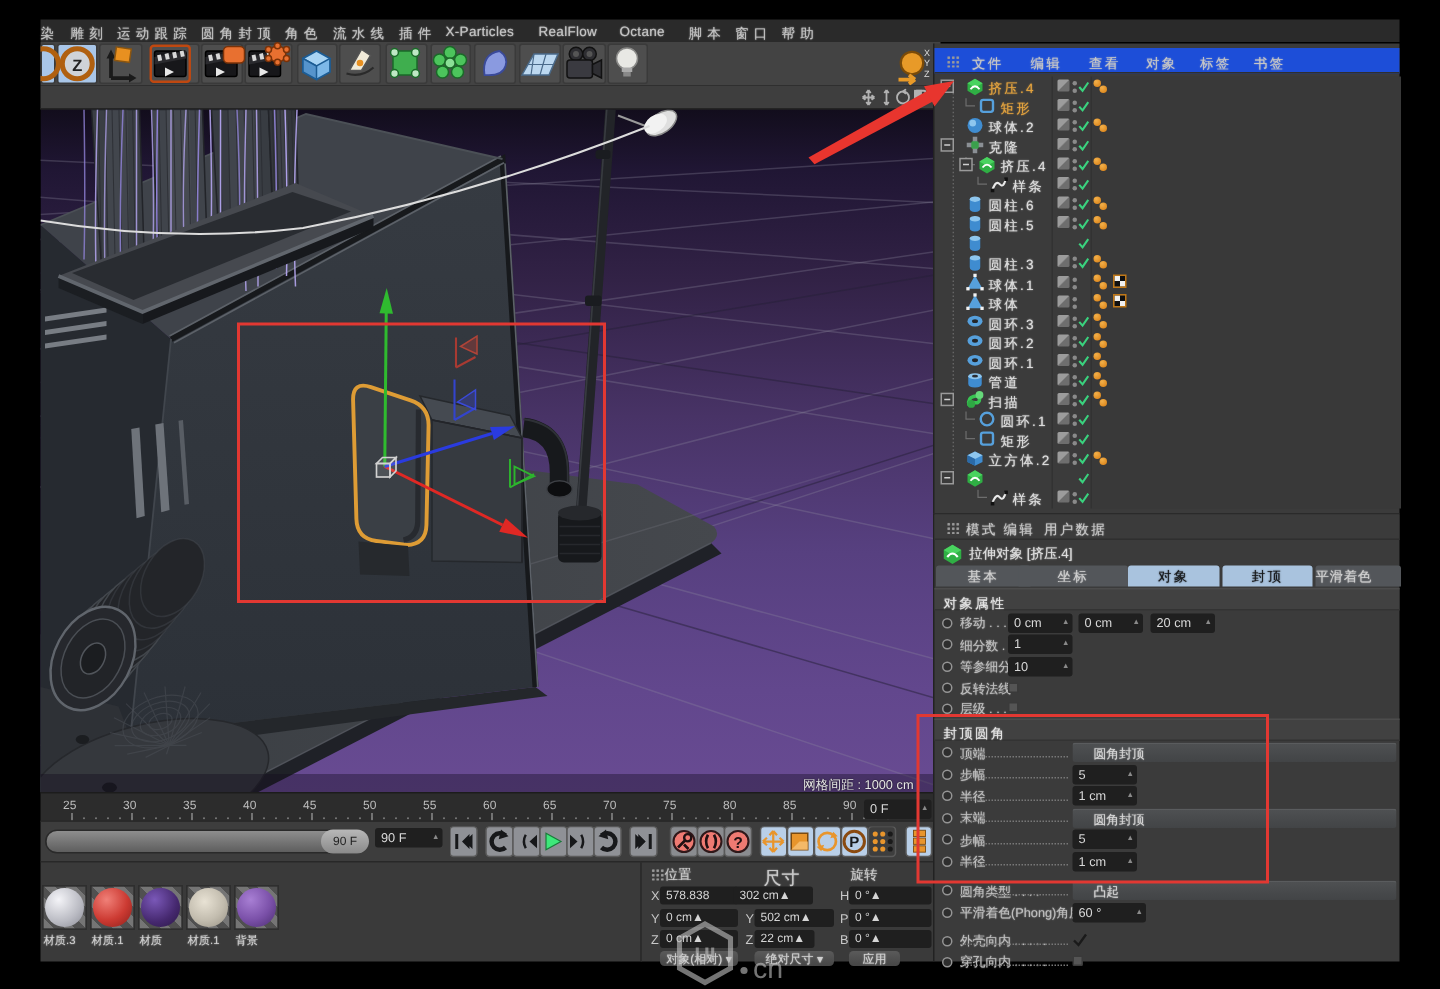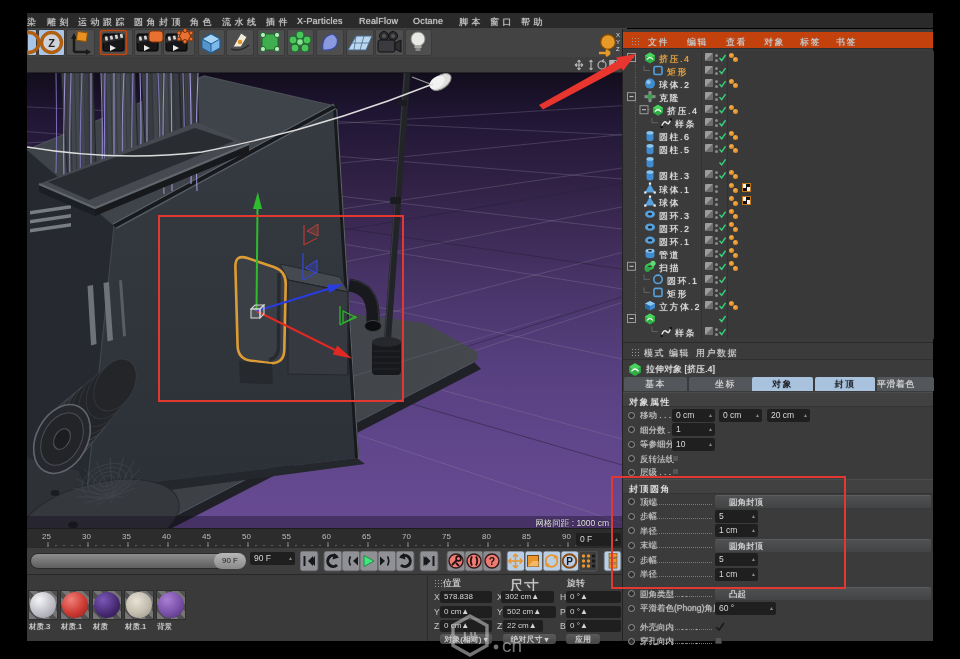--- a/index.html
+++ b/index.html
@@ -567,27 +567,27 @@
       </div>
       <span class="mlbl zh" style="left:98px">材质.1</span>
       <div class="mat" style="left:129px">
         <i style="background:radial-gradient(circle at 35% 30%,#a87fd4,#7a50a8 55%,#4a2c70)"></i>
       </div>
       <span class="mlbl zh" style="left:130px">背景</span>
     </div>
 <div id="coords" class="abs">
       <span class="grip" style="left:6px;top:4px"></span>
       <span class="zh abs" style="left:15px;top:2px;font-size:9px;color:#c8c8c8">位置</span>
-      <span class="zh abs" style="left:81px;top:2px;font-size:15px;color:#c8c8c8">尺寸</span>
+      <span class="zh abs" style="left:81px;top:2px;font-size:12px;color:#c8c8c8">尺寸</span>
       <span class="zh abs" style="left:139px;top:2px;font-size:9px;color:#c8c8c8">旋转</span>
       <div class="crow abs" style="left:0;top:15.0px;width:195px;height:14px">
         <span class="l" style="left:6px;top:2px">X</span>
         <span class="cbox" style="left:12px;top:1px;width:52px">578.838 cm<span class="st">▲<br></span></span>
         <span class="l" style="left:69px;top:2px">X</span>
-        <span class="cbox" style="left:73px;top:1px;width:53px">302 cm<span class="st">▲<br></span></span>
+        <span class="cbox" style="left:61px;top:1px;width:53px">302 cm<span class="st">▲<br></span></span>
         <span class="l" style="left:132px;top:2px">H</span>
         <span class="cbox" style="left:138px;top:1px;width:55px">0 °<span class="st">▲<br></span></span>
       </div>
       <div class="crow abs" style="left:0;top:29.6px;width:195px;height:14px">
         <span class="l" style="left:6px;top:2px">Y</span>
         <span class="cbox" style="left:12px;top:1px;width:52px">0 cm<span class="st">▲<br></span></span>
         <span class="l" style="left:69px;top:2px">Y</span>
         <span class="cbox" style="left:75px;top:1px;width:53px">502 cm<span class="st">▲<br></span></span>
         <span class="l" style="left:132px;top:2px">P</span>
         <span class="cbox" style="left:138px;top:1px;width:55px">0 °<span class="st">▲<br></span></span>
@@ -598,21 +598,21 @@
         <span class="l" style="left:69px;top:2px">Z</span>
         <span class="cbox" style="left:75px;top:1px;width:40px">22 cm<span class="st">▲<br></span></span>
         <span class="l" style="left:132px;top:2px">B</span>
         <span class="cbox" style="left:138px;top:1px;width:55px">0 °<span class="st">▲<br></span></span>
       </div>
       <div class="cbtn zh" style="left:12px;top:59px;width:52px">对象(相对) ▾</div>
       <div class="cbtn zh" style="left:75px;top:59px;width:53px">绝对尺寸 ▾</div>
       <div class="cbtn zh" style="left:138px;top:59px;width:34px">应用</div>
     </div>
 <div id="ompanel" class="abs">
-      <div class="pmenu" style="top:3px;background:#c2410c">
+      <div class="pmenu" style="top:3px;background:#1d4ed8">
         <span class="grip" style="left:8px;top:5px"></span>
         <span class="zh" style="left:25px">文件</span>
         <span class="zh" style="left:64px">编辑</span>
         <span class="zh" style="left:103px">查看</span>
         <span class="zh" style="left:141px">对象</span>
         <span class="zh" style="left:177px">标签</span>
         <span class="zh" style="left:213px">书签</span>
       </div>
       <div class="abs" style="left:78px;top:22px;width:1px;height:288px;background:#323232"></div>
       <div class="abs" style="left:104px;top:22px;width:1px;height:288px;background:#323232"></div>
@@ -790,21 +790,21 @@
         <span class="zh" style="left:46px">编辑</span>
         <span class="zh" style="left:73px">用户数据</span>
       </div>
       <svg class="abs" style="left:5px;top:19px" width="14" height="14" viewBox="0 0 12 12">
         <polygon points="1,4 6,1 11,4 11,9 6,12 1,9" fill="#2faf44"></polygon>
         <polygon points="1,4 6,7 11,4 6,1" fill="#49d35f"></polygon>
         <path d="M3 8 Q6 4 9 8" stroke="#fff" stroke-width="1.2" fill="none"></path>
       </svg>
       <span class="abs zh" style="left:23px;top:20px;font-size:9px;color:#dedede">拉伸对象 [挤压.4]</span>
       <div class="tab zh" style="left:1px;top:34px;width:63px">基本</div>
-      <div class="tab zh" style="left:66px;top:34px;width:73px">坐标</div>
+      <div class="tab zh" style="left:56px;top:34px;width:73px">坐标</div>
       <div class="tab on zh" style="left:129px;top:34px;width:61px">对象</div>
       <div class="tab on zh" style="left:192px;top:34px;width:60px">封顶</div>
       <div class="tab zh" style="left:254px;top:34px;width:57px;text-align:left;overflow:hidden;letter-spacing:0.4px">平滑着色(Phong</div>
       <div class="sechdr" style="top:49px">
         <span class="zh">对象属性</span>
       </div>
       <span class="amcirc" style="top:68.5px"></span>
       <span class="amlbl zh" style="left:17px;top:67px">移动 . . .</span>
       <span class="ambox" style="left:49px;top:65.5px;width:43px">0 cm<span class="st">▲<br></span></span>
       <span class="ambox" style="left:96px;top:65.5px;width:43px">0 cm<span class="st">▲<br></span></span>
@@ -847,21 +847,21 @@
       <span class="amcirc" style="top:227.5px"></span>
       <span class="amlbl zh" style="left:17px;top:226px">半径</span>
       <span class="lead" style="left:17px;top:233px;width:72px"></span>
       <span class="ambox" style="left:92px;top:224.5px;width:43px">1 cm<span class="st">▲<br></span></span>
       <span class="amcirc" style="top:247.0px"></span>
       <span class="amlbl zh" style="left:17px;top:245.5px">圆角类型 . . . .</span>
       <span class="lead" style="left:17px;top:252.5px;width:72px"></span>
       <span class="amdrop zh" style="left:92px;top:244.0px;width:216px">凸起</span>
       <span class="amcirc" style="top:261.5px"></span>
       <span class="amlbl zh" style="left:17px;top:260px">平滑着色(Phong)角度</span>
-      <span class="ambox" style="left:92px;top:258.5px;width:61px">60 °<span class="st">▲<br></span></span>
+      <span class="ambox" style="left:92px;top:258.5px;width:49px">60 °<span class="st">▲<br></span></span>
       <span class="amcirc" style="top:280.5px"></span>
       <span class="amlbl zh" style="left:17px;top:279px">外壳向内 . . . . .</span>
       <span class="lead" style="left:17px;top:286px;width:72px"></span>
       <svg class="abs" style="left:92px;top:279px" width="10" height="10" viewBox="0 0 10 10">
         <path d="M1 5 L4 8 L9 1" stroke="#1a1a1a" stroke-width="1.6" fill="none"></path>
       </svg>
       <span class="amcirc" style="top:294.5px"></span>
       <span class="amlbl zh" style="left:17px;top:293px">穿孔向内 . . . . .</span>
       <span class="lead" style="left:17px;top:300px;width:72px"></span>
       <span class="cbx" style="left:92px;top:294px"></span>

